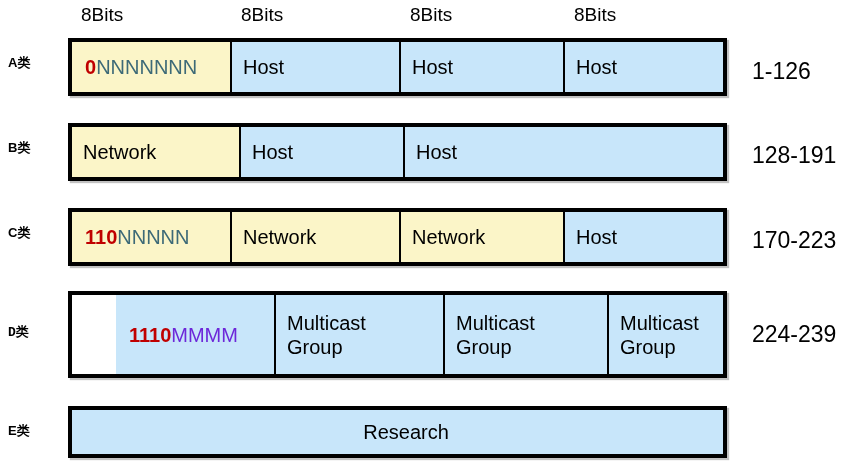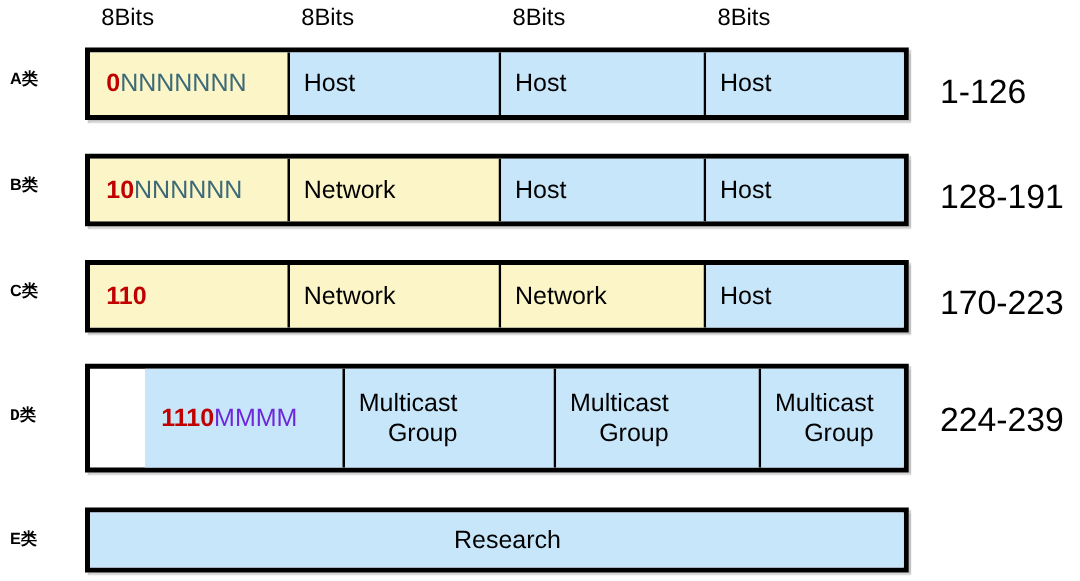--- a/index.html
+++ b/index.html
@@ -51,21 +51,21 @@
     line-height: 1;
     color: #000;
     text-align: left;
     white-space: nowrap;
   }
 
   
   .range-label {
     position: absolute;
     left: 752px;
-    font-size: 27px;
+    font-size: 23px;
     line-height: 1;
     color: #000;
     white-space: nowrap;
   }
 
   
   .row-bar {
     position: absolute;
     left: 68px;
     width: 659px;
@@ -82,21 +82,21 @@
     align-items: center;
     padding-left: 11px;
     font-size: 20px;
     line-height: 24px;
     overflow: hidden;
     white-space: pre-line;
   }
   .cell:last-child { border-right: none; }
 
   .cell.yellow { background: #fbf5c8; }
-  .cell.blue   { background: #c8e6fa; text-align: right; }
+  .cell.blue   { background: #c8e6fa; }
 
   .cell.c1 { width: 160px; flex: 0 0 160px; }
   .cell.c2 { width: 169px; flex: 0 0 169px; }
   .cell.c3 { width: 164px; flex: 0 0 164px; }
   .cell.c4 { flex: 1 1 auto; }
   .cell.full { flex: 1 1 auto; justify-content: center; padding-left: 17px; }
 
   
   .bitcell { padding-left: 13px; }
   .bit-fixed {
@@ -126,30 +126,29 @@
   <div class="row-bar" style="top:38px; height:58px;">
     <div class="cell yellow c1 bitcell"><span class="bit-fixed">0</span><span class="bit-var">NNNNNNN</span></div>
     <div class="cell blue c2">Host</div>
     <div class="cell blue c3">Host</div>
     <div class="cell blue c4">Host</div>
   </div>
   <div class="range-label" style="top:60px;">1-126</div>
 
   <div class="class-label" style="top:141px;">B类</div>
   <div class="row-bar" style="top:123px; height:58px;">
-    <div class="cell yellow c1 bitcell"><span class="bit-fixed">10</span><span class="bit-var">NNNNNN</span></div>
     <div class="cell yellow c2">Network</div>
     <div class="cell blue c3">Host</div>
     <div class="cell blue c4">Host</div>
   </div>
   <div class="range-label" style="top:144px;">128-191</div>
 
   <div class="class-label" style="top:226px;">C类</div>
   <div class="row-bar" style="top:208px; height:58px;">
-    <div class="cell yellow c1 bitcell"><span class="bit-fixed">110</span></div>
+    <div class="cell yellow c1 bitcell"><span class="bit-fixed">110</span><span class="bit-var">NNNNN</span></div>
     <div class="cell yellow c2">Network</div>
     <div class="cell yellow c3">Network</div>
     <div class="cell blue c4">Host</div>
   </div>
   <div class="range-label" style="top:229px;">170-223</div>
 
   <div class="class-label" style="top:326px;font-family:Liberation Mono, monospace;">D类</div>
   <div class="row-bar" style="top:291px; height:87px;padding-left:44px;">
     <div class="cell blue c1 bitcell"><span class="bit-fixed">1110</span><span class="bit-var muted">MMMM</span></div>
     <div class="cell blue c2 multiline">Multicast

